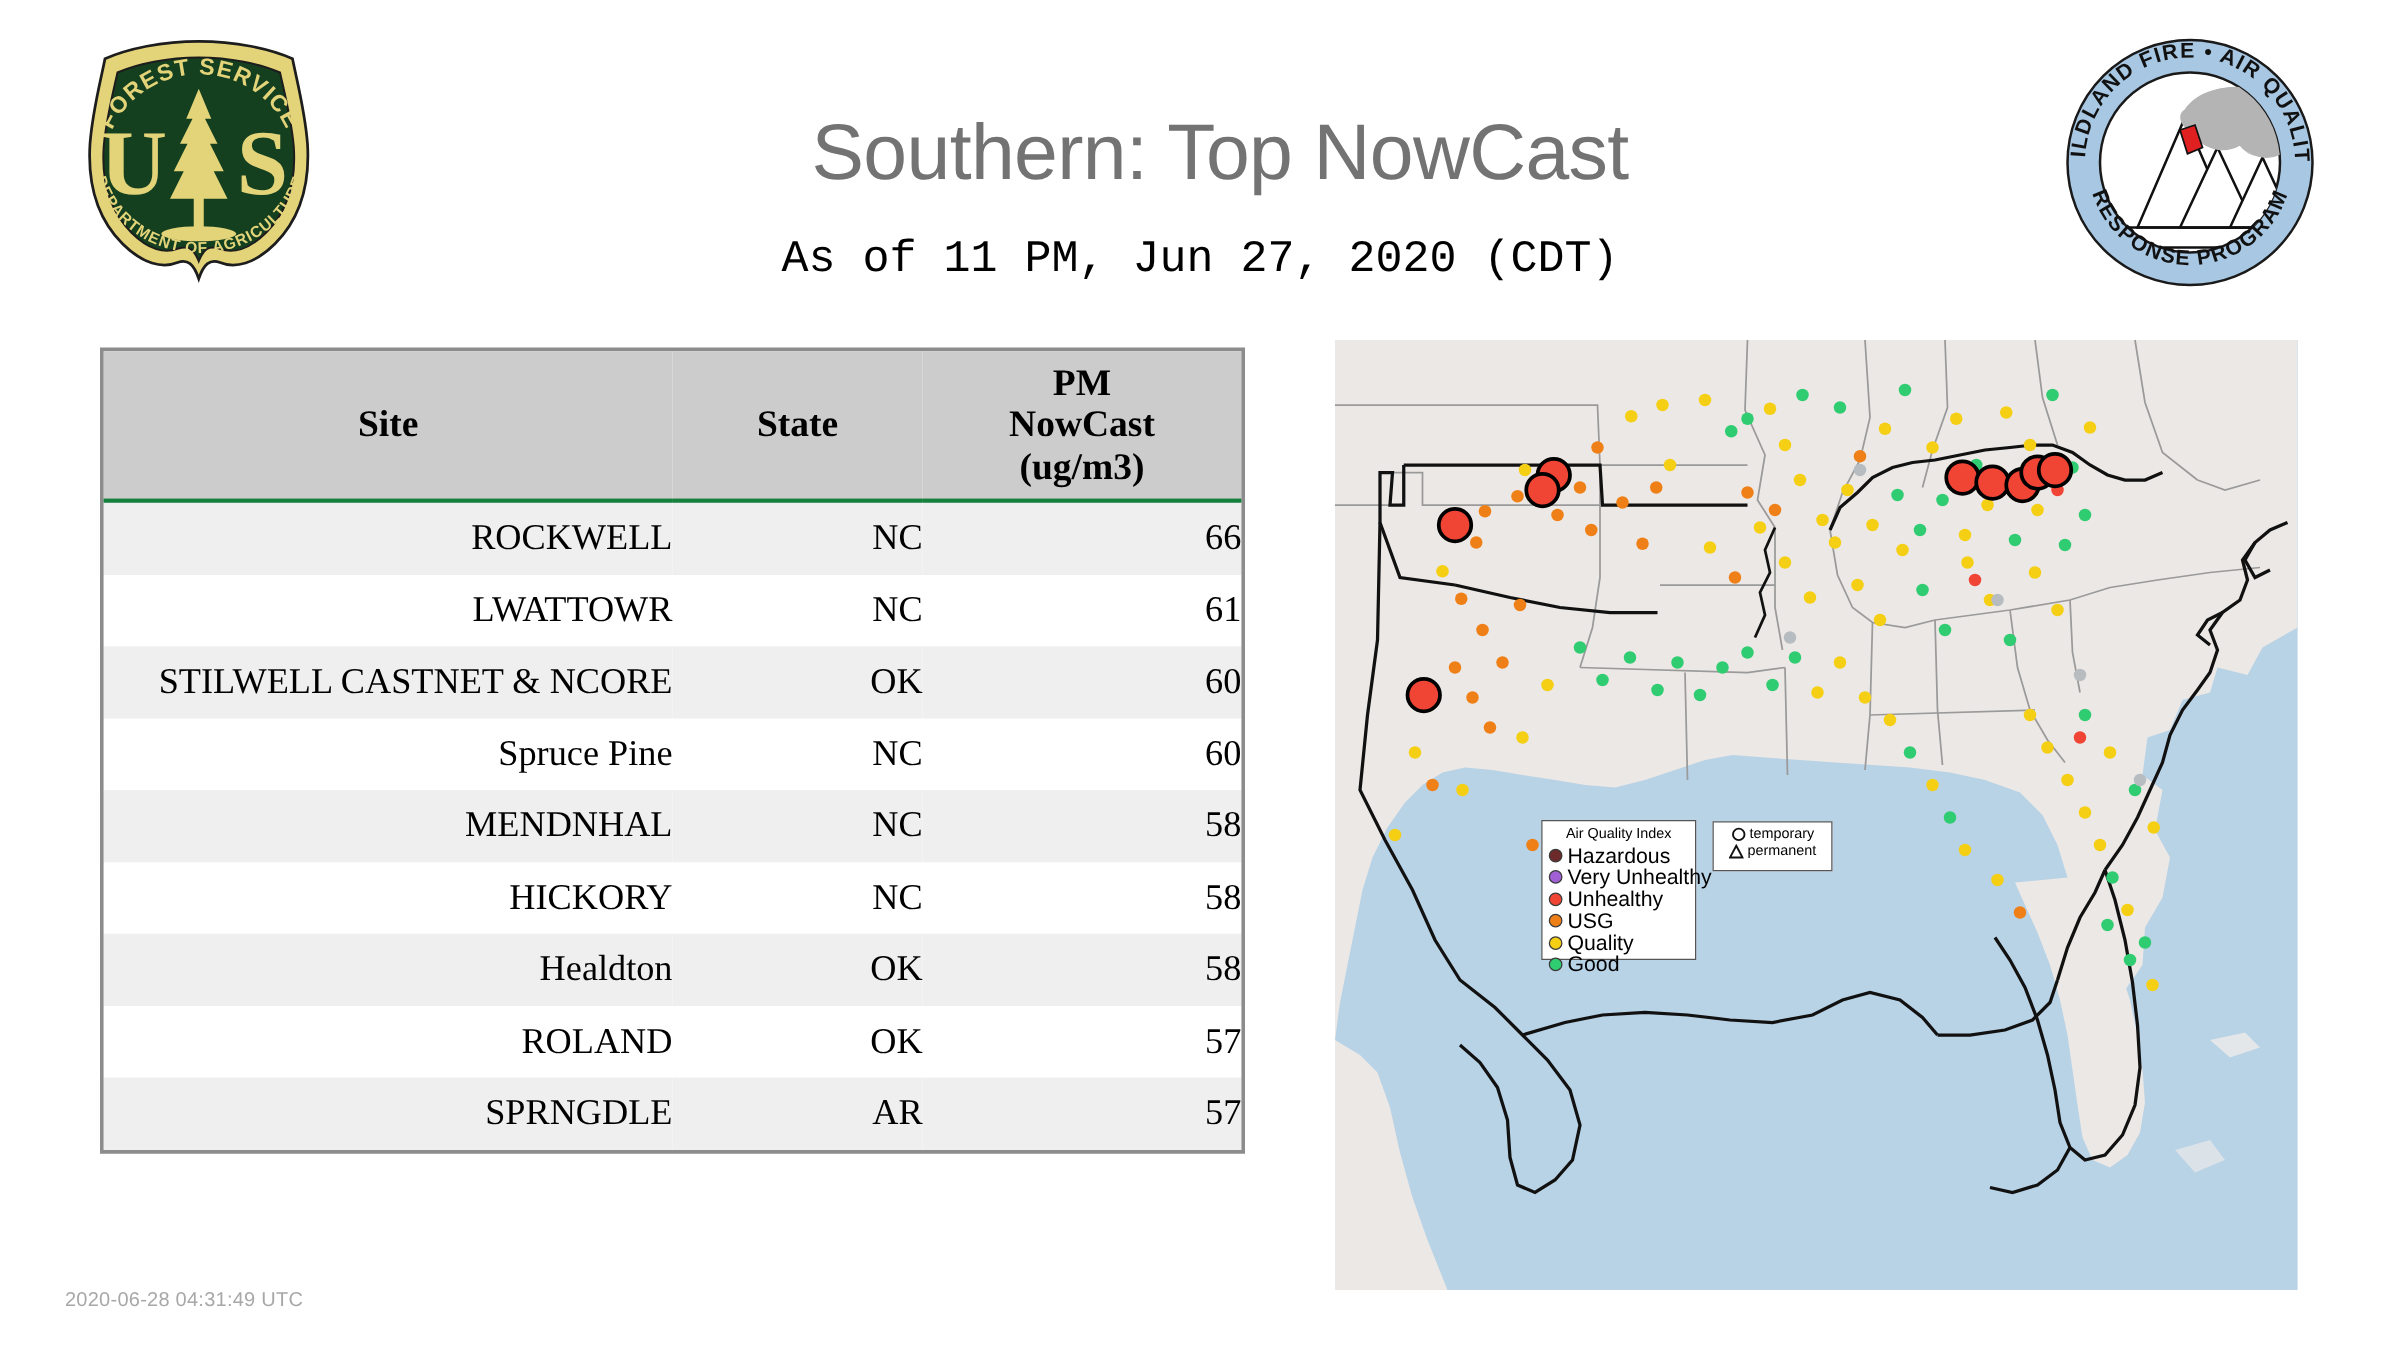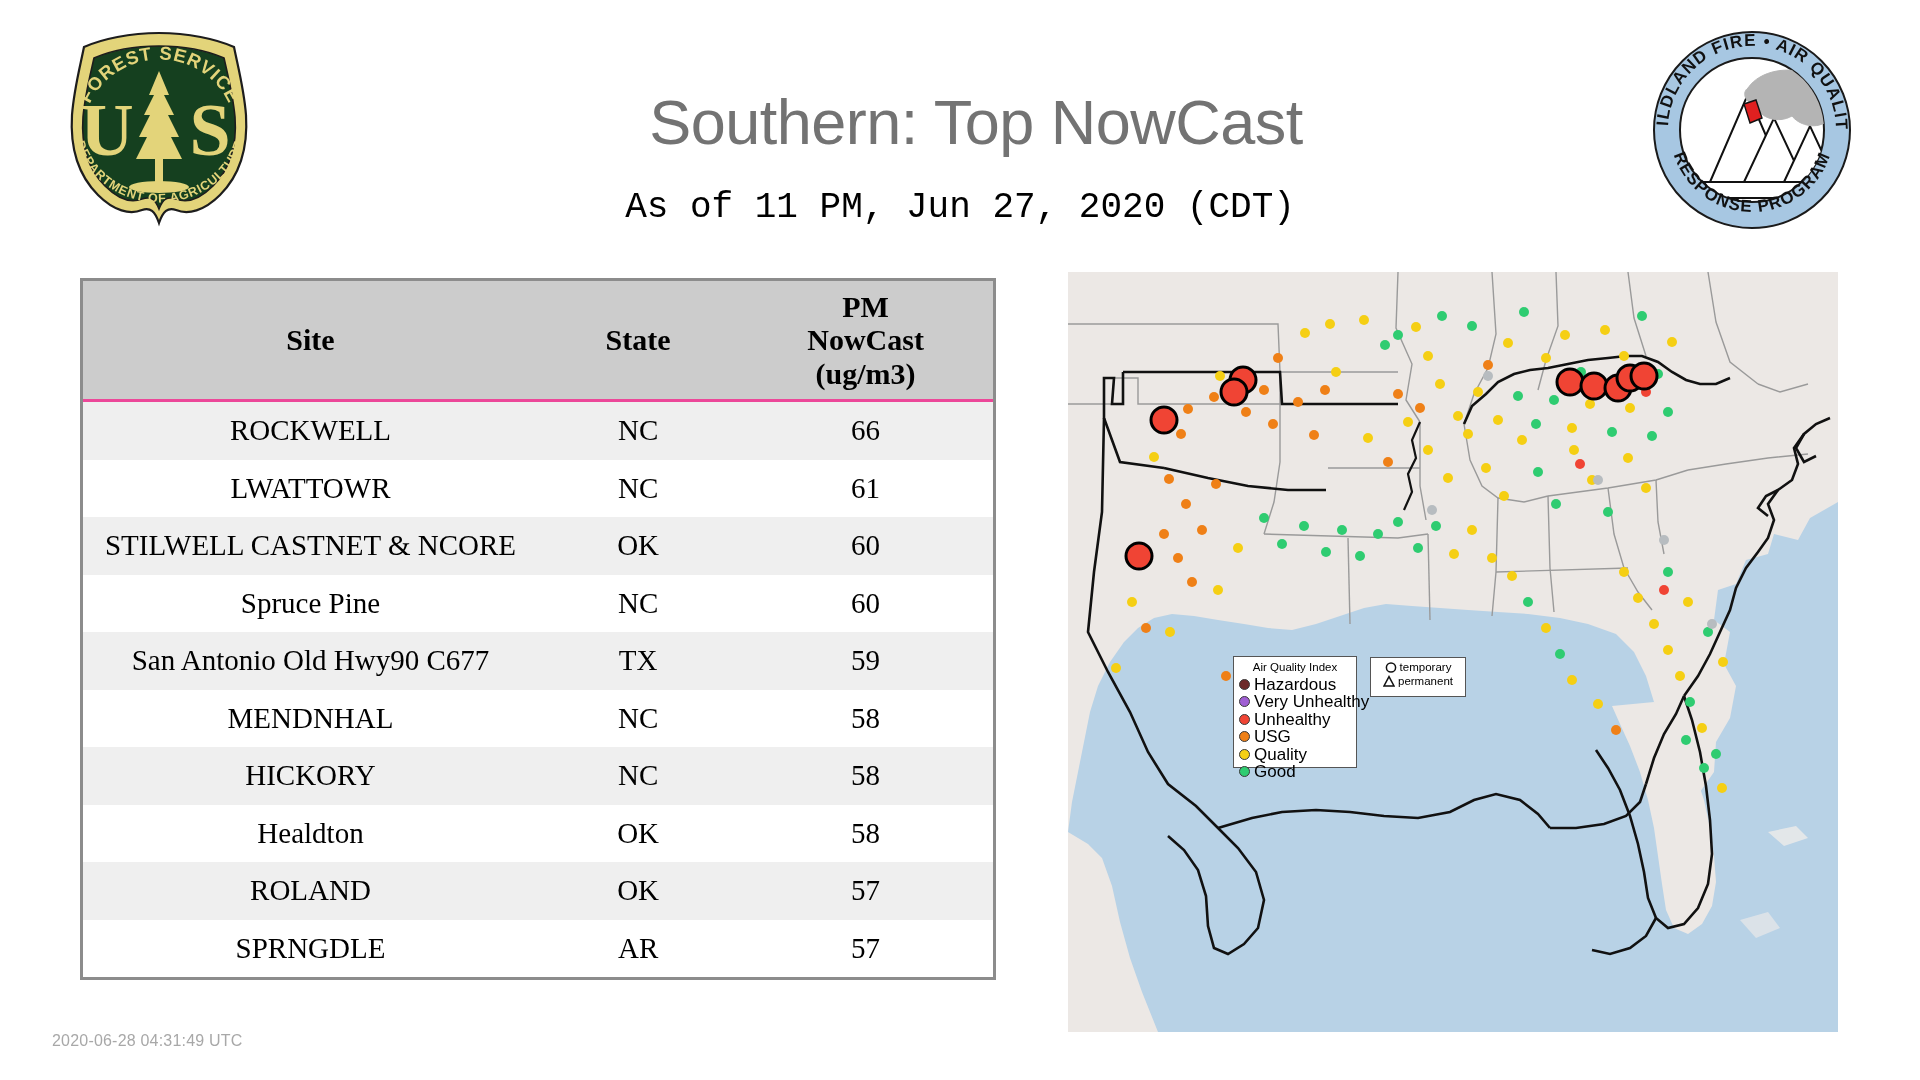--- a/index.html
+++ b/index.html
@@ -74,34 +74,34 @@
     background: #ffffff;
   }
   table.nowcast {
     border-collapse: collapse;
     width: 100%;
     table-layout: fixed;
     font-family: "Liberation Serif", serif;
   }
   table.nowcast th {
     background: #cccccc;
-    border-bottom: 3px solid #ec4899;
+    border-bottom: 3px solid #15803d;
     font-weight: bold;
     font-size: 30px;
     color: #000000;
     text-align: center;
     vertical-align: middle;
     padding: 0;
     height: 118px;
     line-height: 1.12;
   }
   table.nowcast td {
     font-size: 29px;
     color: #000000;
-    text-align: center;
+    text-align: right;
     vertical-align: middle;
     height: 57.5px;
     padding: 0;
     border: none;
   }
   table.nowcast tbody tr:nth-child(odd) td { background: #efefef; }
   table.nowcast tbody tr:nth-child(even) td { background: #ffffff; }
   col.c-site  { width: 50%; }
   col.c-state { width: 22%; }
   col.c-pm    { width: 28%; }
@@ -303,25 +303,20 @@
         </tr>
         <tr>
           <td>STILWELL CASTNET &amp; NCORE</td>
           <td>OK</td>
           <td>60</td>
         </tr>
         <tr>
           <td>Spruce Pine</td>
           <td>NC</td>
           <td>60</td>
-        </tr>
-        <tr>
-          <td>San Antonio Old Hwy90 C677</td>
-          <td>TX</td>
-          <td>59</td>
         </tr>
         <tr>
           <td>MENDNHAL</td>
           <td>NC</td>
           <td>58</td>
         </tr>
         <tr>
           <td>HICKORY</td>
           <td>NC</td>
           <td>58</td>

